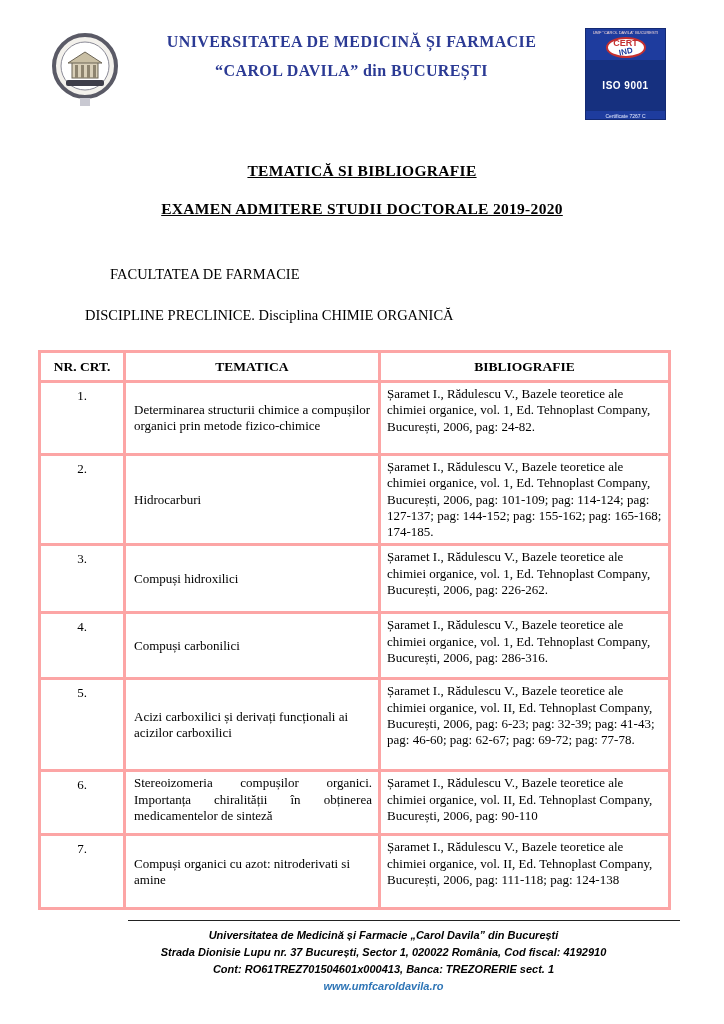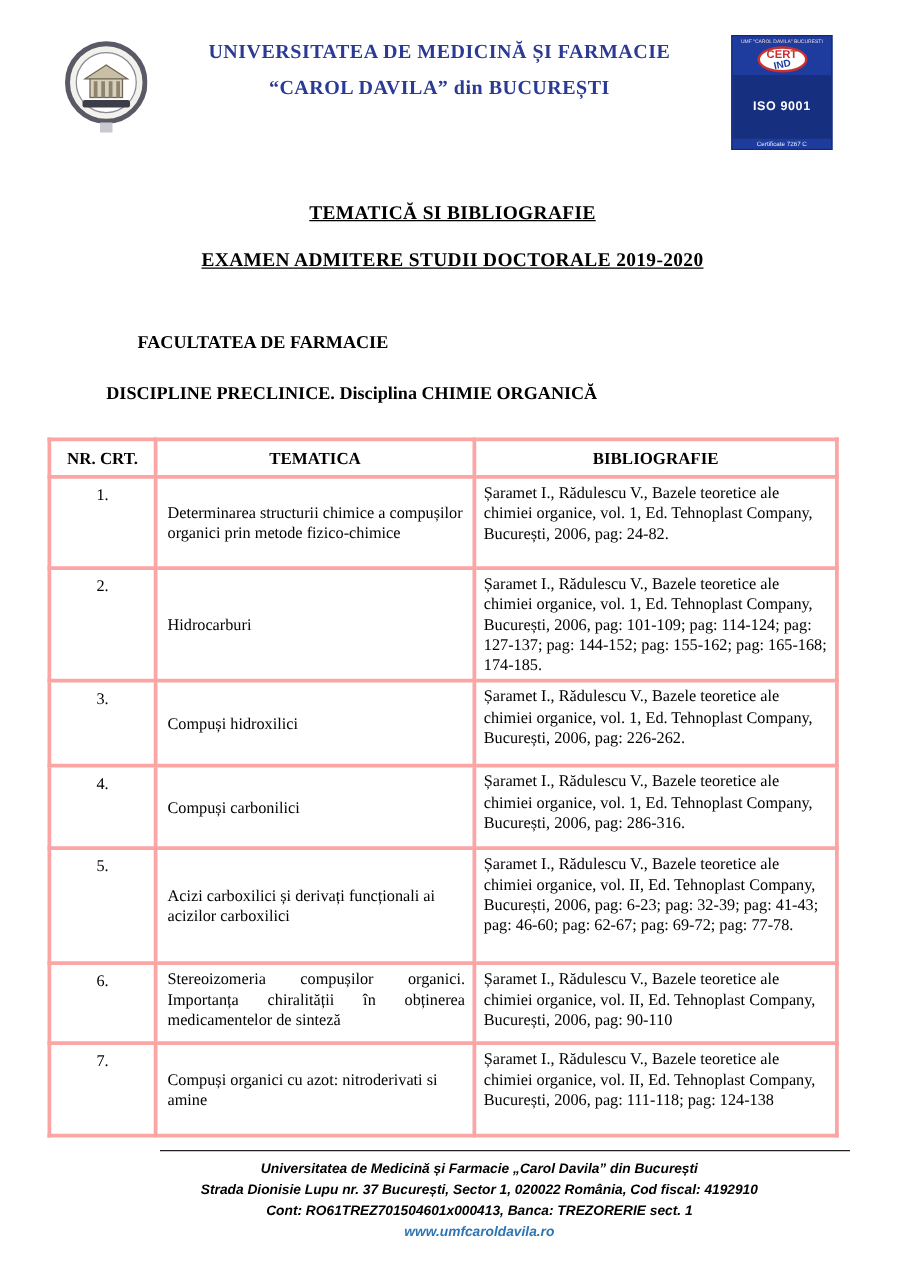--- a/index.html
+++ b/index.html
@@ -60,21 +60,21 @@
   .doc-title {
     text-align: center;
     font-weight: bold;
     font-size: 15.5px;
     letter-spacing: 0.3px;
     margin-top: 42px;
   }
   .doc-title div { text-decoration: underline; }
   .doc-title div + div { margin-top: 20px; }
 
-  .section { font-weight: bold; font-size: 14.5px; }
+  .section { font-weight: normal; font-size: 14.5px; }
   .faculty    { margin: 48px 0 0 110px; }
   .discipline { margin: 24px 0 0 85px; }
 
   
   table.bib-table {
     border-collapse: collapse;
     margin: 26px 0 0 38px;
     width: 630px;
     table-layout: fixed;
     font-size: 13px;

